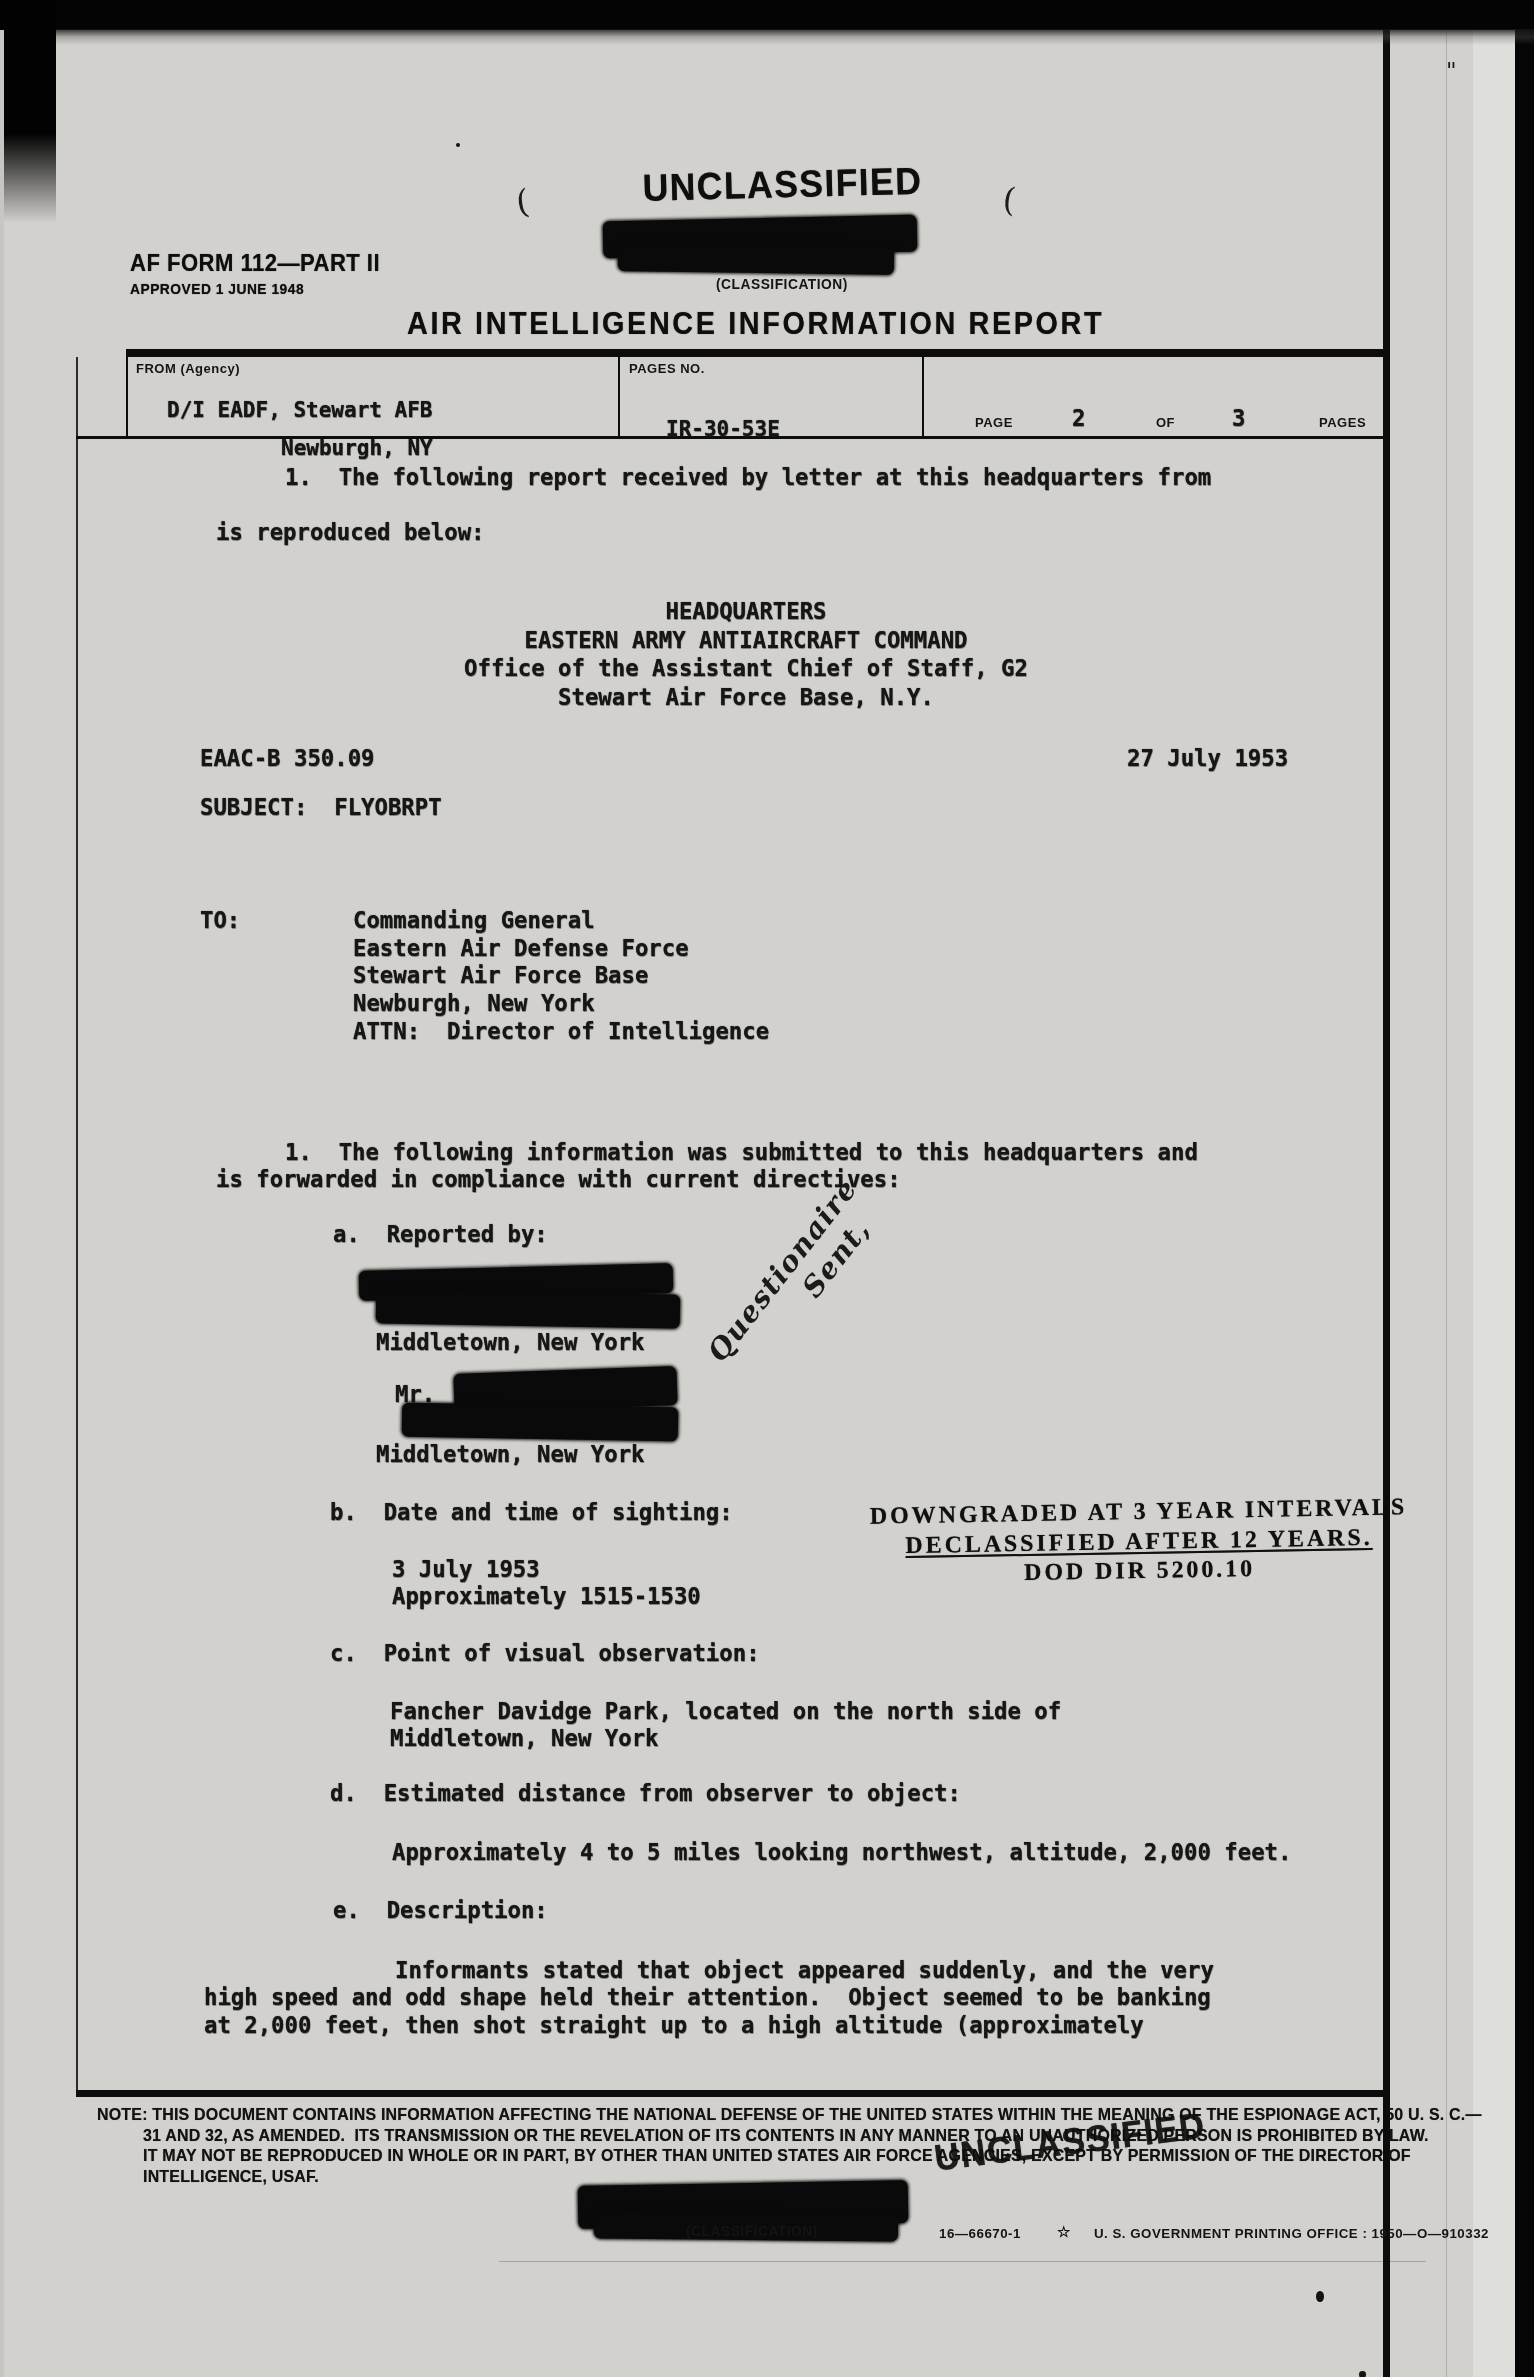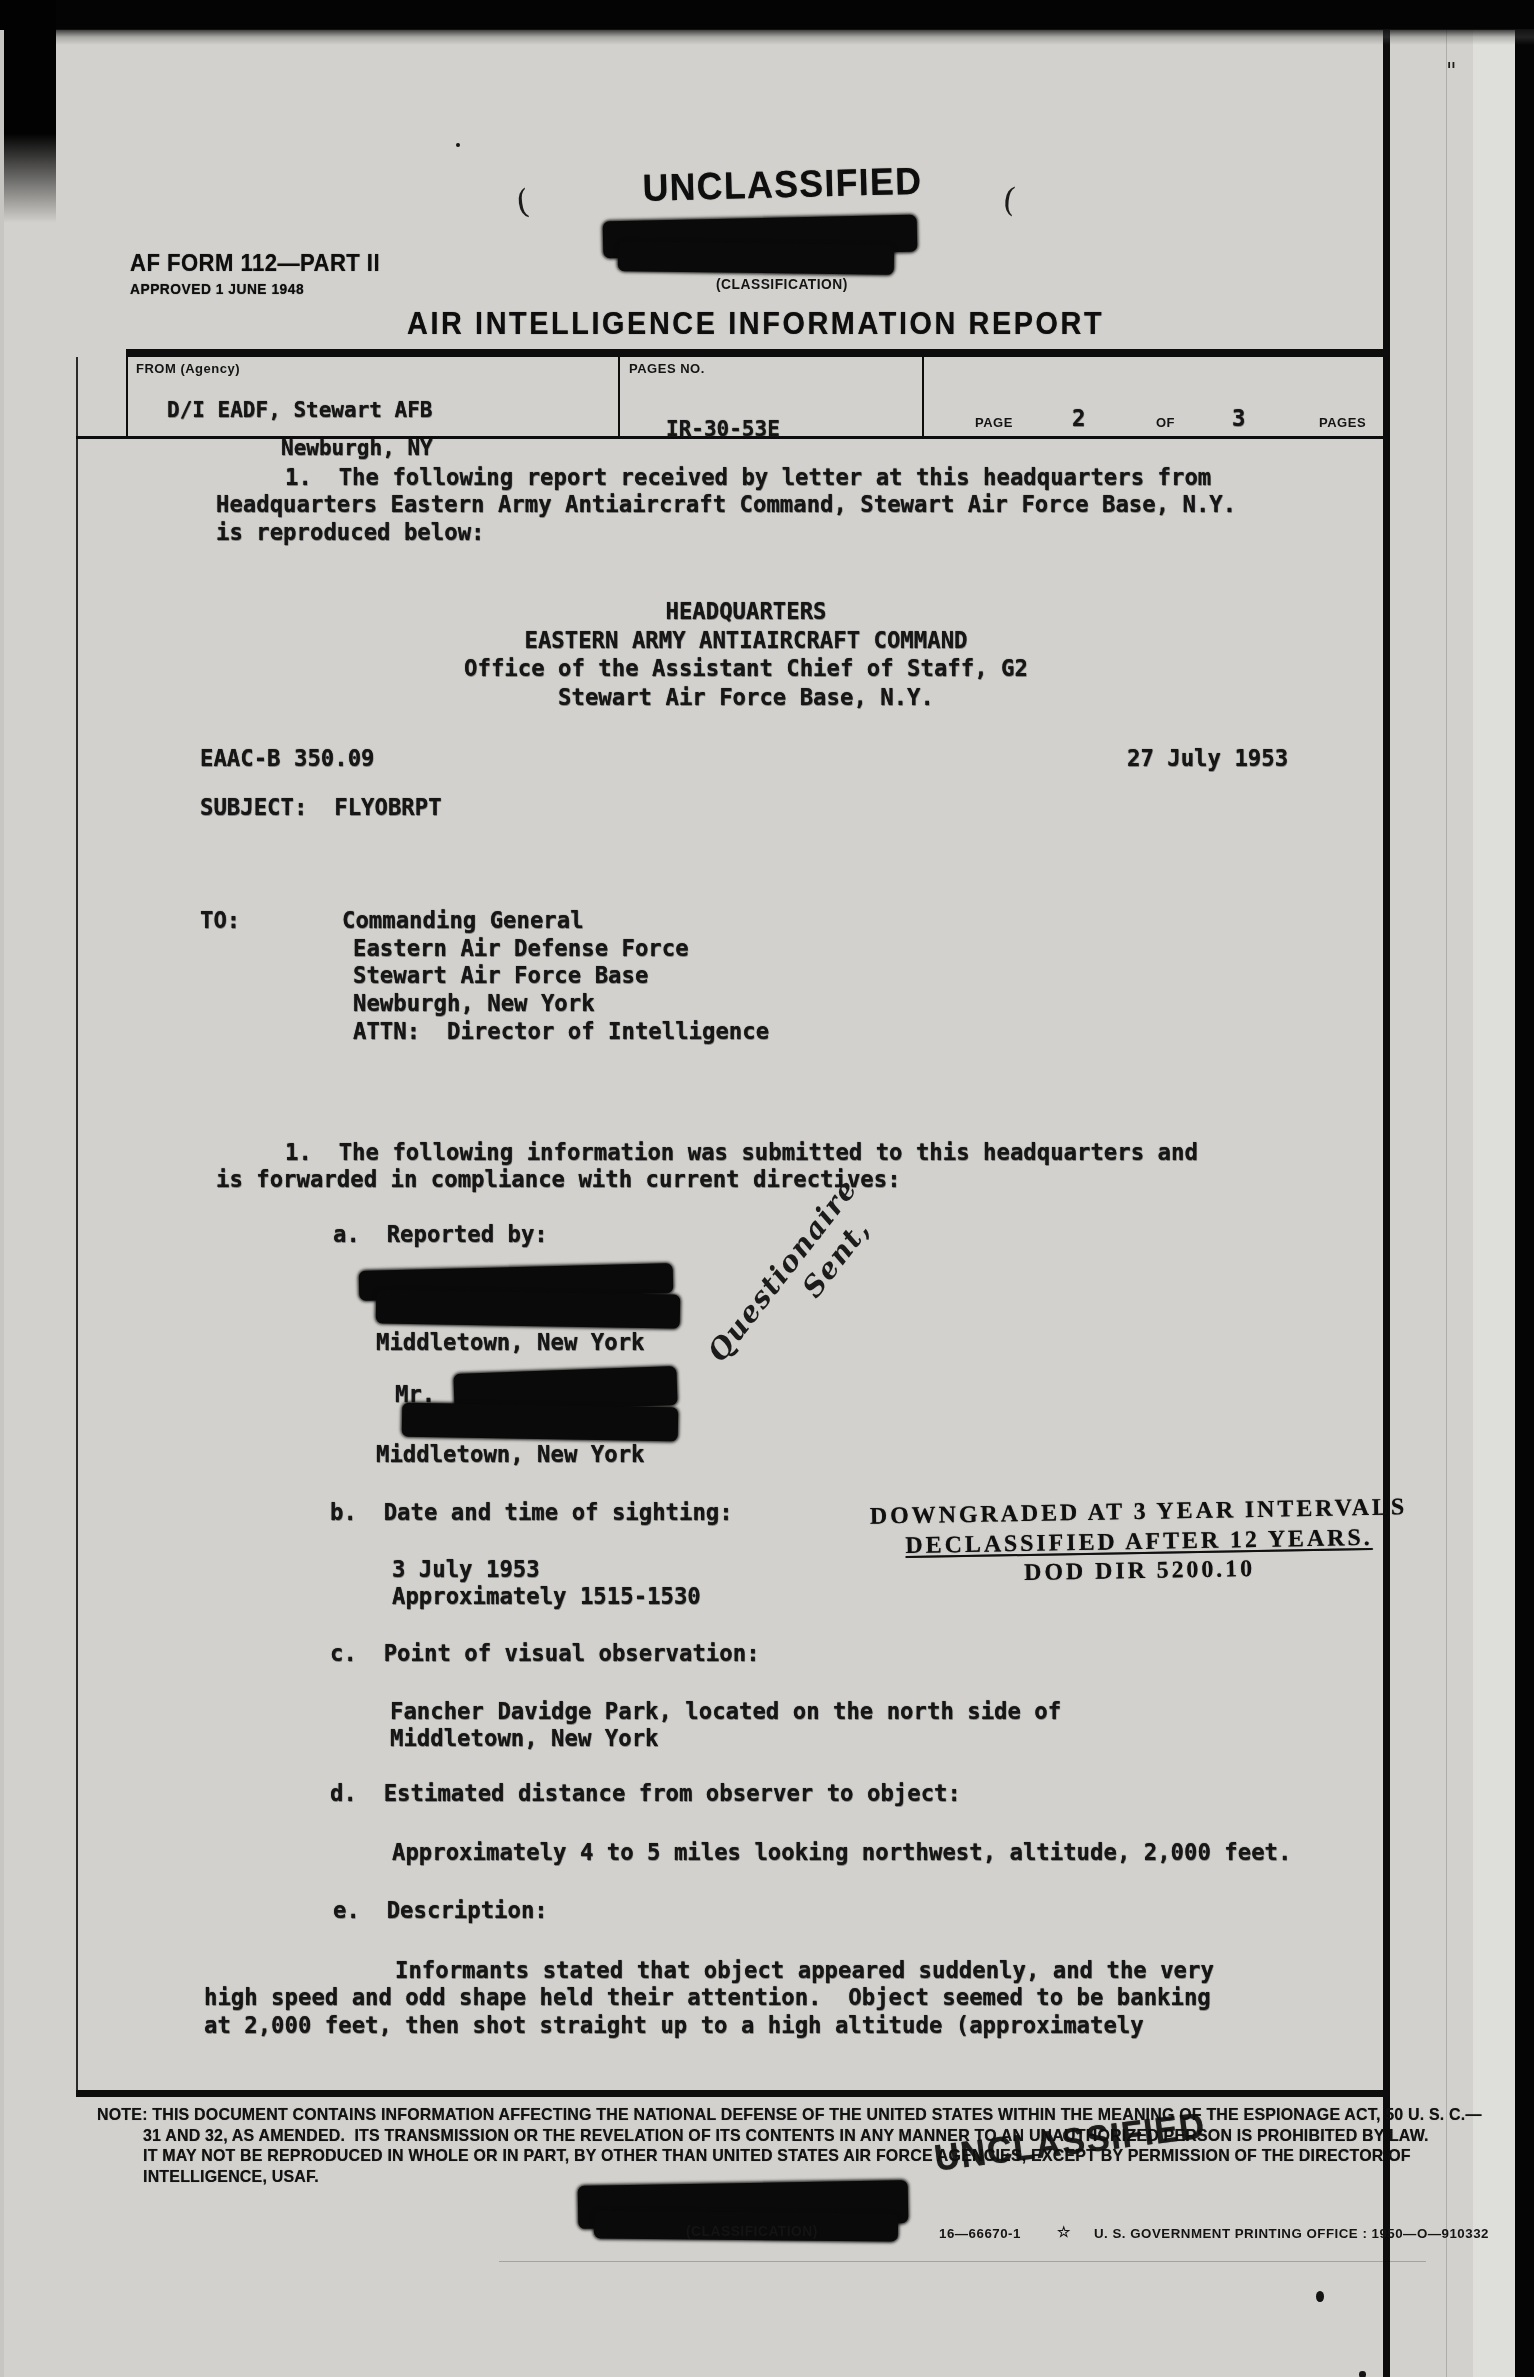--- a/index.html
+++ b/index.html
@@ -89,34 +89,33 @@
   <div class="typed sm" style="left:281px;top:436px;">Newburgh, NY</div>
   <div class="typed sm" style="left:666px;top:417px;">IR-30-53E</div>
 
   <div class="formlabel" style="left:975px;top:415px;">PAGE</div>
   <div class="typed" style="left:1072px;top:405px;">2</div>
   <div class="formlabel" style="left:1156px;top:415px;">OF</div>
   <div class="typed" style="left:1232px;top:405px;">3</div>
   <div class="formlabel" style="left:1319px;top:415px;">PAGES</div>
 
   <div class="typed" style="left:285px;top:464px;">1.  The following report received by letter at this headquarters from</div>
-  <div class="typed" style="left:216px;top:491px;">Headquarters Eastern Army Antiaircraft Command, Stewart Air Force Base, N.Y.</div>
   <div class="typed" style="left:216px;top:519px;">is reproduced below:</div>
 
   <div class="typed" style="left:380px;top:598px;width:732px;text-align:center;">HEADQUARTERS</div>
   <div class="typed" style="left:380px;top:627px;width:732px;text-align:center;">EASTERN ARMY ANTIAIRCRAFT COMMAND</div>
   <div class="typed" style="left:380px;top:655px;width:732px;text-align:center;">Office of the Assistant Chief of Staff, G2</div>
   <div class="typed" style="left:380px;top:684px;width:732px;text-align:center;">Stewart Air Force Base, N.Y.</div>
 
   <div class="typed" style="left:200px;top:745px;">EAAC-B 350.09</div>
   <div class="typed" style="left:1127px;top:745px;">27 July 1953</div>
   <div class="typed" style="left:200px;top:794px;">SUBJECT:  FLYOBRPT</div>
 
   <div class="typed" style="left:200px;top:907px;">TO:</div>
-  <div class="typed" style="left:342px;top:907px;text-align:center;">Commanding General</div>
+  <div class="typed" style="left:353px;top:907px;text-align:center;">Commanding General</div>
   <div class="typed" style="left:353px;top:935px;">Eastern Air Defense Force</div>
   <div class="typed" style="left:353px;top:962px;">Stewart Air Force Base</div>
   <div class="typed" style="left:353px;top:990px;">Newburgh, New York</div>
   <div class="typed" style="left:353px;top:1018px;">ATTN:  Director of Intelligence</div>
 
   <div class="typed" style="left:285px;top:1139px;">1.  The following information was submitted to this headquarters and</div>
   <div class="typed" style="left:216px;top:1166px;">is forwarded in compliance with current directives:</div>
 
   <div class="typed" style="left:333px;top:1221px;">a.  Reported by:</div>
 

